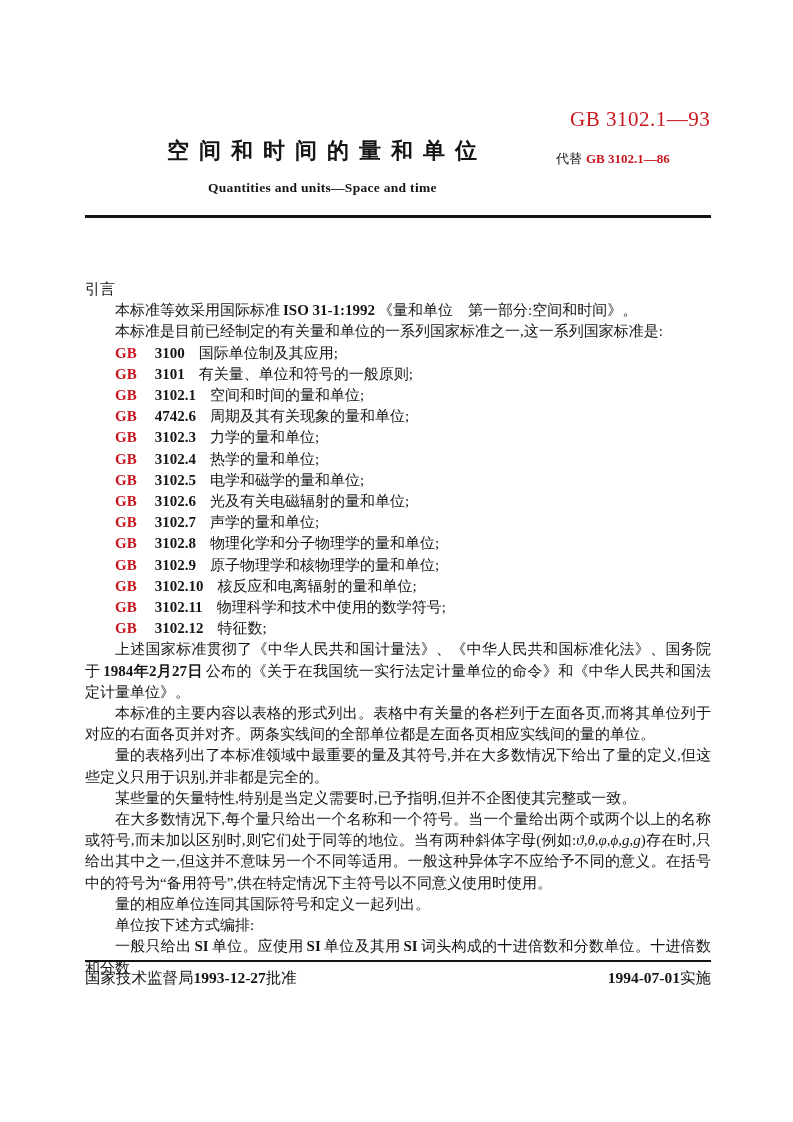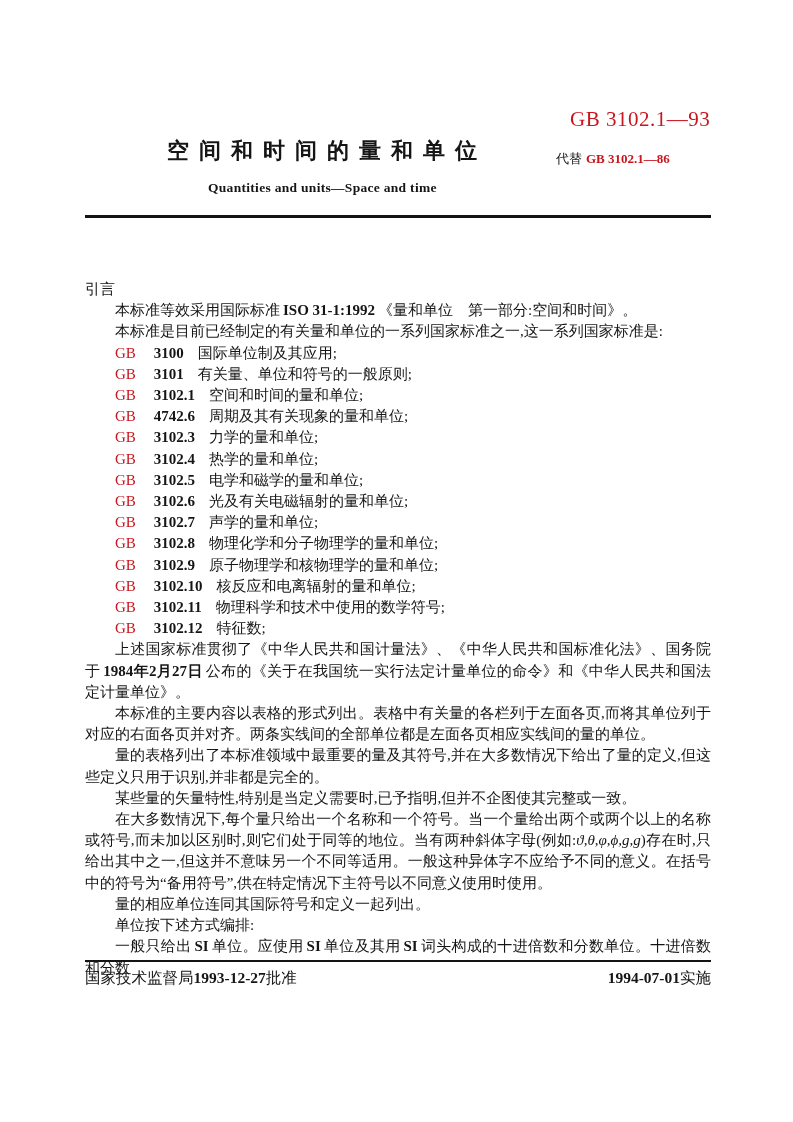--- a/index.html
+++ b/index.html
@@ -18,21 +18,21 @@
   .hdr-subtitle{ position:absolute; left:208px; top:180px; font-size:13.5px; font-weight:bold; letter-spacing:0.3px; white-space:nowrap;text-align:right; }
   .hdr-rule{ position:absolute; left:85px; top:215px; width:626px; height:3px; background:#141414; }
   
   .doc-body{ position:absolute; left:85px; top:279px; width:626px; font-size:15px; line-height:21.2px; text-align:justify; }
   .doc-body p{ margin:0; text-indent:2em; }
   .intro-heading{ font-weight:normal; }
   .b{ font-weight:bold; }
   .it{ font-style:italic; }
   .sp{ margin:0 3px; }
   .std-item{ padding-left:2em; }
-  .std-item .gb{ color:var(--red); font-weight:normal; }
+  .std-item .gb{ color:var(--red); font-weight:bold; }
   .std-item .num{ font-weight:bold; margin-left:18px; margin-right:14px; }
   
   .footer-rule{ position:absolute; left:85px; top:960px; width:626px; height:2px; background:#141414; }
   .footer{ position:absolute; left:85px; top:968px; width:626px; display:flex; justify-content:space-between; font-size:15.5px; }
   .footer .date{ font-weight:bold; }
 </style>
 </head>
 <body>
 
 <div class="page">

